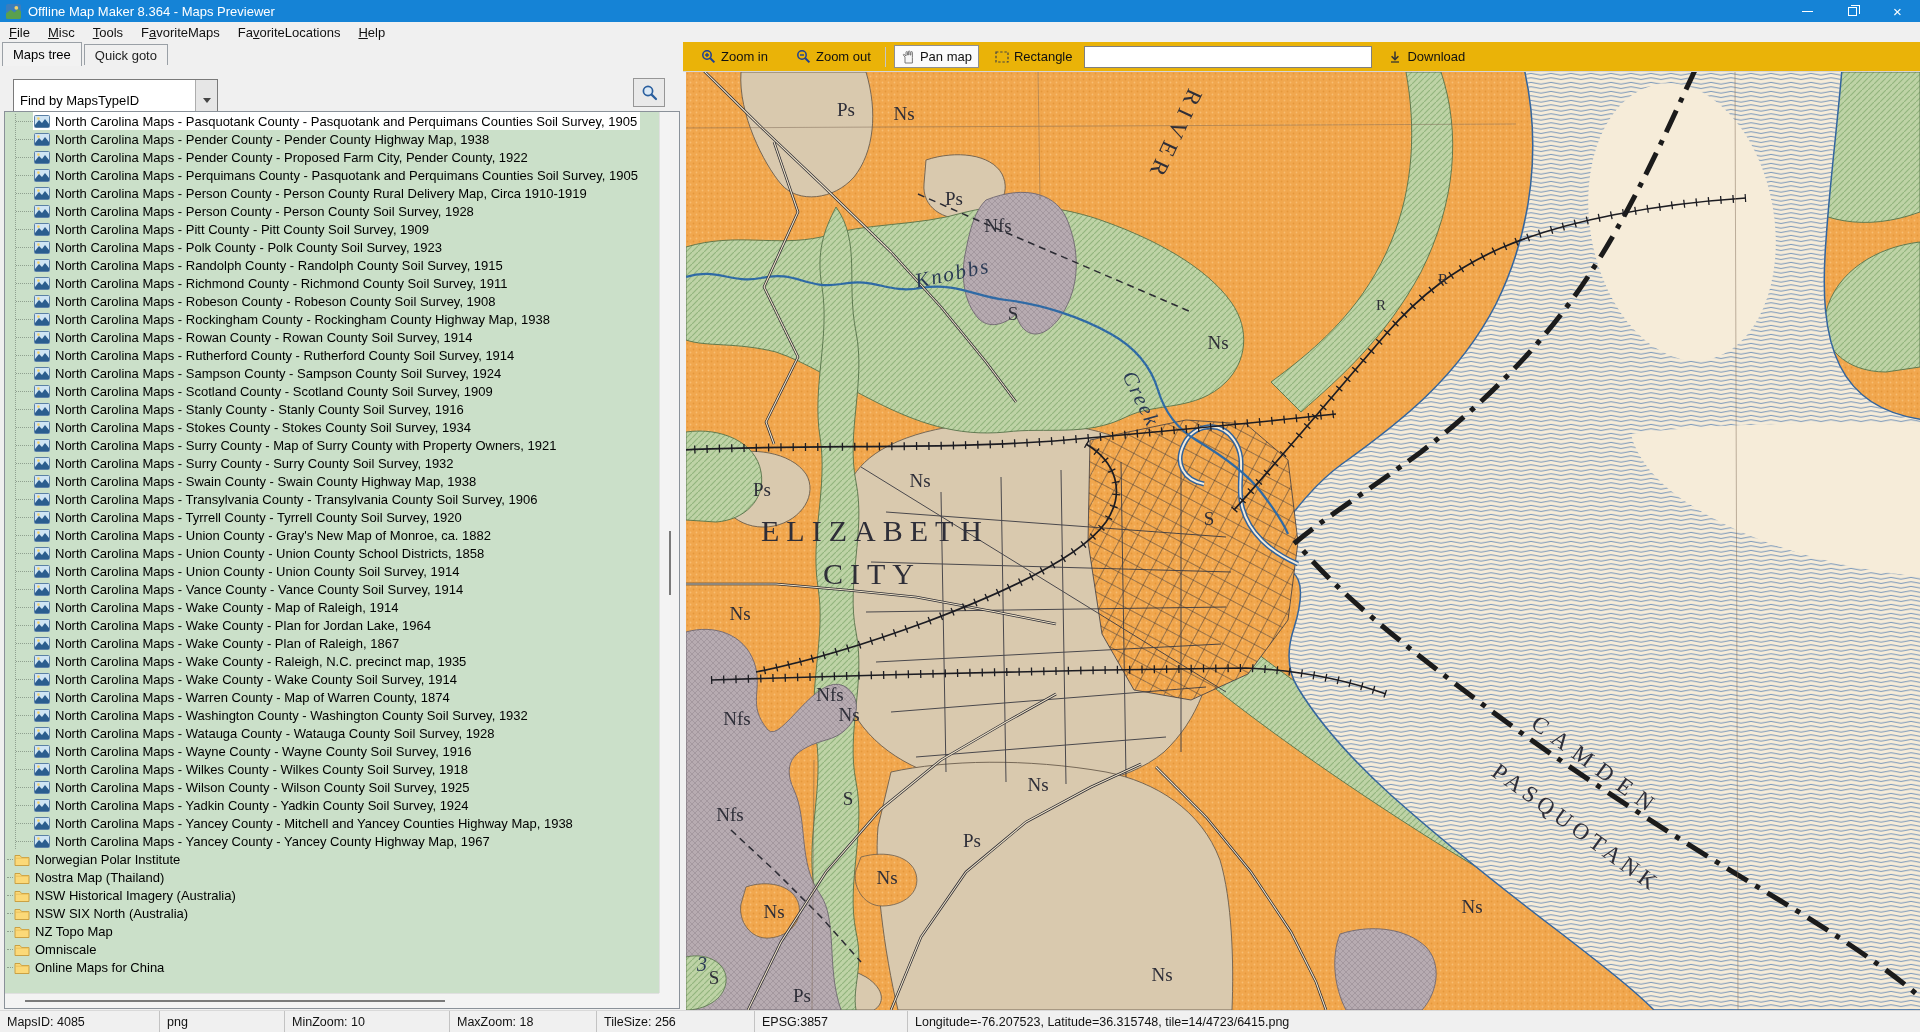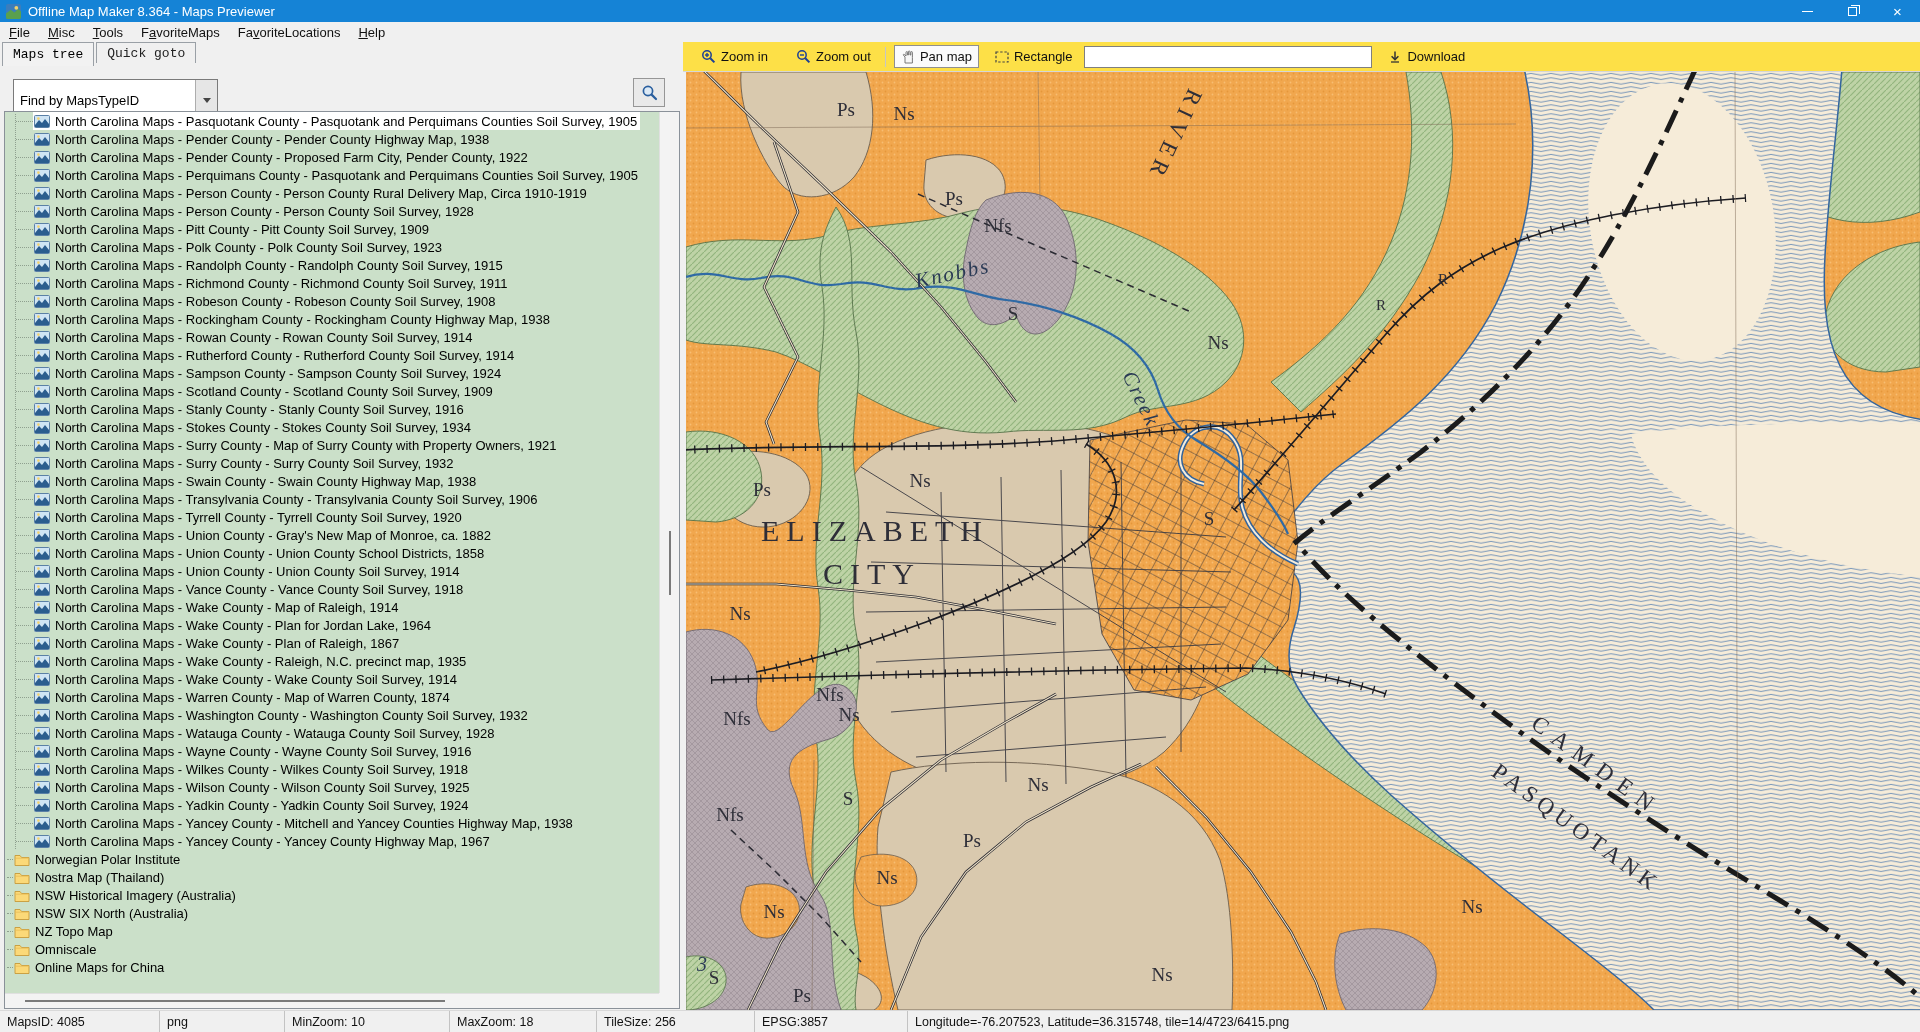--- a/index.html
+++ b/index.html
@@ -18,21 +18,21 @@
   .glyph-restore:before { content:""; position:absolute; left:2px; top:-3px; width:8px; height:8px; border:1px solid #fff; border-bottom:none; border-left:none; }
   .glyph-close { font-size:15px; line-height:15px; }
 
   
   .menubar { position:absolute; left:0; top:22px; width:100%; height:20px; background:#f0f0f0;
              display:flex; align-items:center; font-size:13px; color:#111; }
   .menu-item { padding:14px 9px; height:100%; display:flex; align-items:center; }
   .menu-item u { text-decoration:underline; }
 
   
-  .tabrow { position:absolute; left:2px; top:42px; height:24px; display:flex; align-items:flex-start;font-family:Liberation Mono, monospace; }
+  .tabrow { position:absolute; left:2px; top:42px; height:24px; display:flex; align-items:center; }
   .tab { font-size:13px; padding:3px 10px 4px 10px; border:1px solid #9aa0a6; border-bottom:none;
          background:#f0f0f0; margin-right:2px; position:relative; }
   .tab.active { height:24px; z-index:2; padding-top:4px; background:#f2f2f2; }
   .tab.inactive { height:21px; color:#222; }
 
   
   .searchrow { position:absolute; left:0; top:77px; width:683px; height:31px; }
   .combo { position:absolute; left:13px; top:2px; width:205px; height:43px; background:#fff;
            border:1px solid #7a7a7a; font-size:13px; display:flex; align-items:center; }
   .combo-text { padding-left:6px; flex:1; }
@@ -56,21 +56,21 @@
   .rowbody { display:flex; align-items:center; height:18px; padding:0 3px 0 1px; }
   .tree-row.selected .rowbody { background:#ffffff; }
   .ticon { width:16px; height:13px; margin-right:5px; flex-shrink:0; }
   .vscroll { position:absolute; right:0; top:0; width:20px; bottom:15px; background:#f3f3f3; border-left:1px solid #e0e0e0; }
   .vthumb { position:absolute; left:9px; width:2px; top:419px; height:64px; background:#7a7a7a; }
   .hscroll { position:absolute; left:0; right:20px; bottom:0; height:15px; background:#f3f3f3; border-top:1px solid #e0e0e0; }
   .hthumb { position:absolute; top:6px; height:2px; left:20px; width:420px; background:#7a7a7a; }
   .corner { position:absolute; right:0; bottom:0; width:20px; height:15px; background:#f3f3f3; }
 
   
-  .maptoolbar { position:absolute; left:683px; top:42px; width:1237px; height:30px; background:#fde047;
+  .maptoolbar { position:absolute; left:683px; top:42px; width:1237px; height:30px; background:#eab308;
                 border-bottom:1px solid #d6d6d6; display:flex; align-items:center; font-size:13px; color:#111; }
   .tbtn { display:flex; align-items:center; gap:5px; padding:3px 6px; }
   .tsep { width:1px; height:20px; background:#c6c6c6; margin:0 8px; }
   .tbtn.pressed { background:#fbfbfb; border:1px solid #8f8f8f; }
   .tinput { width:288px; height:22px; background:#fff; border:1px solid #7f7f7f; margin:0 10px 0 6px; }
 
   
   .mapwrap { position:absolute; left:686px; top:72px; width:1234px; height:938px; background:#f2a74d; }
   .mapwrap svg { display:block; width:100%; height:100%; }
   .maplabel { font-family:"Liberation Serif", serif; fill:#2e2e38; text-anchor:middle; }
@@ -471,21 +471,21 @@
           </div>
 
           <div class="tree-row">
             <span class="conn"></span>
             <span class="rowbody">
               <svg class="ticon" viewBox="0 0 16 13">
                 <rect x="0.5" y="0.5" width="15" height="12" rx="1" fill="#cfe4f4" stroke="#5a7fa6"></rect>
                 <path d="M1,10 L5,5 L8,8 L11,4 L15,9 L15,12 L1,12 Z" fill="#2b5d8f"></path>
                 <circle cx="4.4" cy="3.6" r="1.3" fill="#f5d36a"></circle>
               </svg>
-              <span>North Carolina Maps - Vance County - Vance County Soil Survey, 1918</span>
+              <span>North Carolina Maps - Vance County - Vance County Soil Survey, 1914</span>
             </span>
           </div>
 
           <div class="tree-row">
             <span class="conn"></span>
             <span class="rowbody">
               <svg class="ticon" viewBox="0 0 16 13">
                 <rect x="0.5" y="0.5" width="15" height="12" rx="1" fill="#cfe4f4" stroke="#5a7fa6"></rect>
                 <path d="M1,10 L5,5 L8,8 L11,4 L15,9 L15,12 L1,12 Z" fill="#2b5d8f"></path>
                 <circle cx="4.4" cy="3.6" r="1.3" fill="#f5d36a"></circle>

